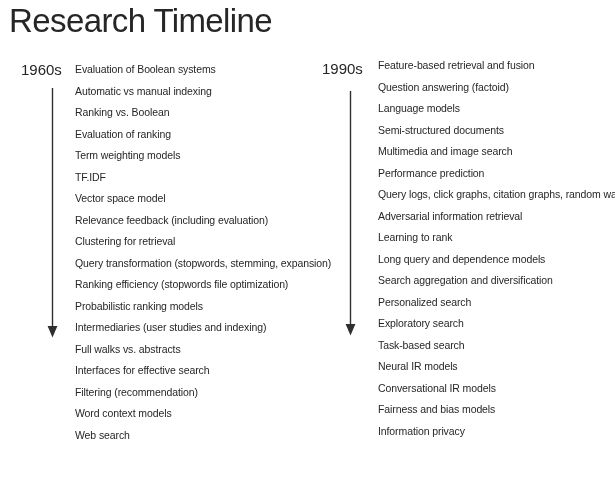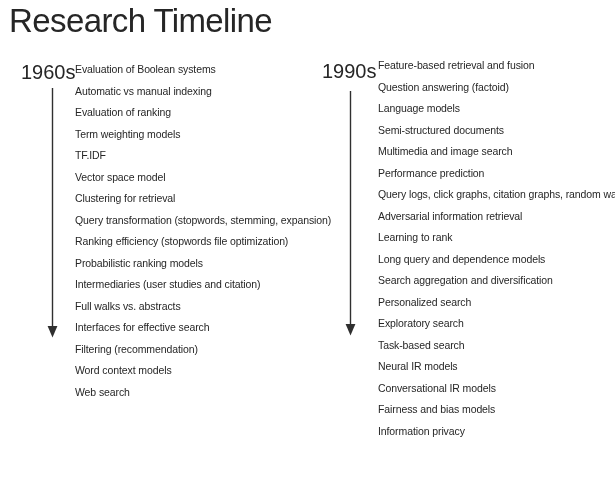--- a/index.html
+++ b/index.html
@@ -27,21 +27,21 @@
     top: 2px;
     margin: 0;
     font-size: 33px;
     font-weight: 400;
     letter-spacing: -0.6px;
     color: var(--text);
     white-space: nowrap;
   }
   .era-label {
     position: absolute;
-    font-size: 20px;
+    font-size: 15px;
     font-weight: 400;
     color: var(--text);
     white-space: nowrap;
   }
   .era-left  { left: 21px;  top: 61px; }
   .era-right { left: 322px; top: 60px; }
   .arrow-svg {
     position: absolute;
     display: block;
   }
@@ -71,29 +71,31 @@
   <div class="era-label era-left">1960s</div>
 
   <svg class="arrow-svg arrow-left" width="13" height="250" viewBox="0 0 13 250" aria-hidden="true">
     <line x1="6.5" y1="0" x2="6.5" y2="239"></line>
     <polygon points="1.6,238 11.4,238 6.5,249.5"></polygon>
   </svg>
 
   <div class="items items-left">
       <div class="timeline-item">Evaluation of Boolean systems</div>
       <div class="timeline-item">Automatic vs manual indexing</div>
+      <div class="timeline-item">Ranking vs. Boolean</div>
       <div class="timeline-item">Evaluation of ranking</div>
       <div class="timeline-item">Term weighting models</div>
       <div class="timeline-item">TF.IDF</div>
       <div class="timeline-item">Vector space model</div>
+      <div class="timeline-item">Relevance feedback (including evaluation)</div>
       <div class="timeline-item">Clustering for retrieval</div>
       <div class="timeline-item">Query transformation (stopwords, stemming, expansion)</div>
       <div class="timeline-item">Ranking efficiency (stopwords file optimization)</div>
       <div class="timeline-item">Probabilistic ranking models</div>
-      <div class="timeline-item">Intermediaries (user studies and citation)</div>
+      <div class="timeline-item">Intermediaries (user studies and indexing)</div>
       <div class="timeline-item">Full walks vs. abstracts</div>
       <div class="timeline-item">Interfaces for effective search</div>
       <div class="timeline-item">Filtering (recommendation)</div>
       <div class="timeline-item">Word context models</div>
       <div class="timeline-item">Web search</div>
     </div>
 
   <div class="era-label era-right">1990s</div>
 
   <svg class="arrow-svg arrow-right" width="13" height="245" viewBox="0 0 13 245" aria-hidden="true">

